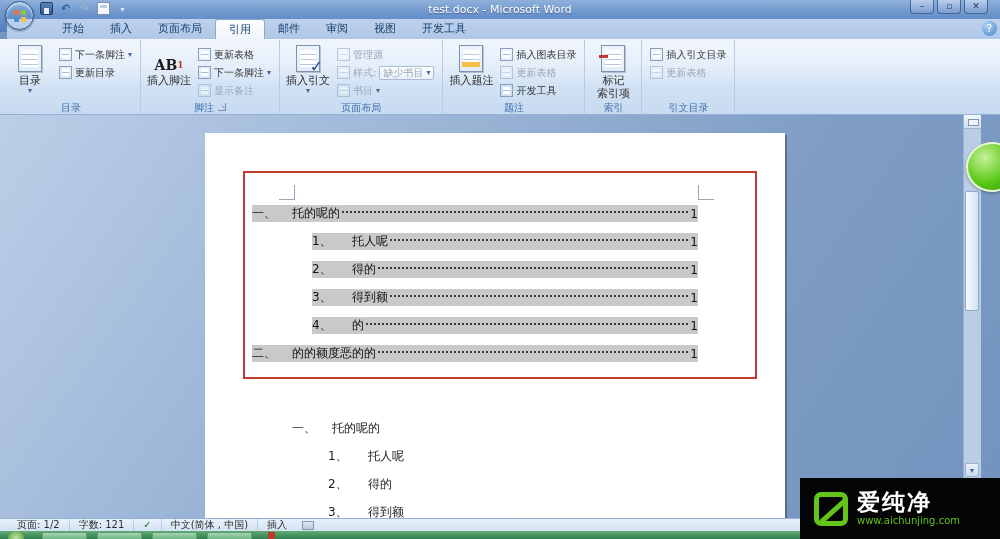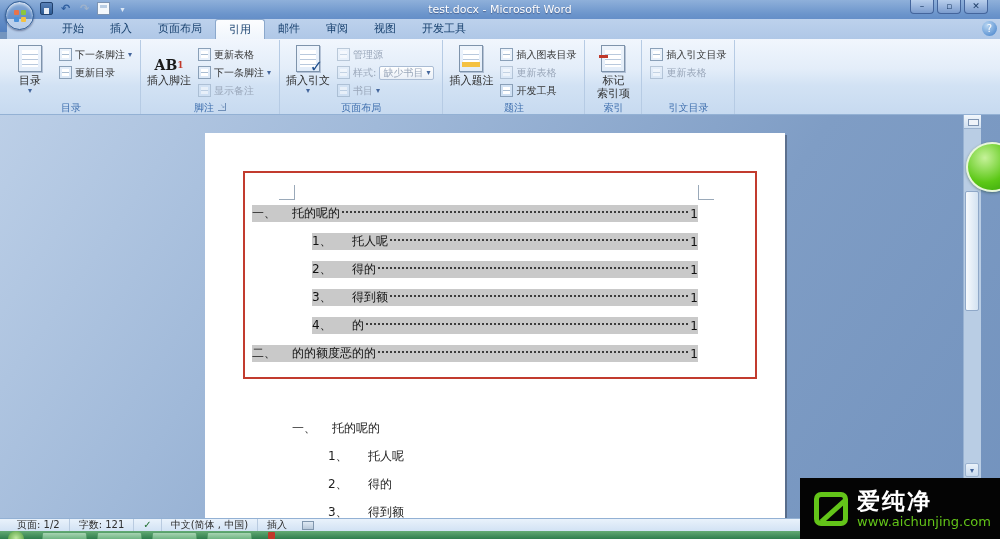--- a/index.html
+++ b/index.html
@@ -142,21 +142,21 @@
   .tb-red { position:absolute; left:268px; top:1px; width:7px; height:7px; background:#c0392b; border-radius:1px; }
 
   
   .watermark { position:absolute; right:0; bottom:0; width:200px; height:61px; background:#040404;
     display:flex; align-items:center; padding-left:14px; gap:9px; z-index:50; }
   .wm-logo { width:34px; height:34px; border:5px solid #63c419; border-radius:7px; position:relative; overflow:hidden; background:#040404; }
   .wm-logo::after { content:""; position:absolute; left:-6px; top:10px; width:44px; height:5px;
     background:#63c419; transform:rotate(-42deg); }
   .wm-text { display:flex; flex-direction:column; line-height:1.05; }
   .wm-brand { color:#fff; font-size:23px; font-weight:bold; letter-spacing:2px; }
-  .wm-url { color:#63c419; font-size:13px; margin-top:2px; }
+  .wm-url { color:#63c419; font-size:10px; margin-top:2px; }
 </style>
 </head>
 <body>
 
 <div class="app">
 
   <div class="titlebar">
     <div class="title-text">test.docx - Microsoft Word</div>
     <div class="win-btns">
       <div class="win-btn min"></div>

